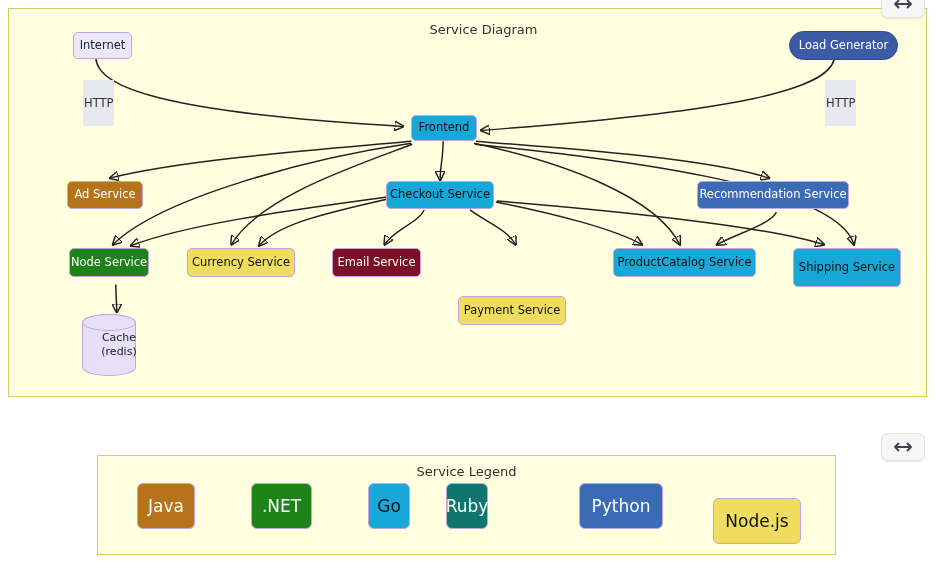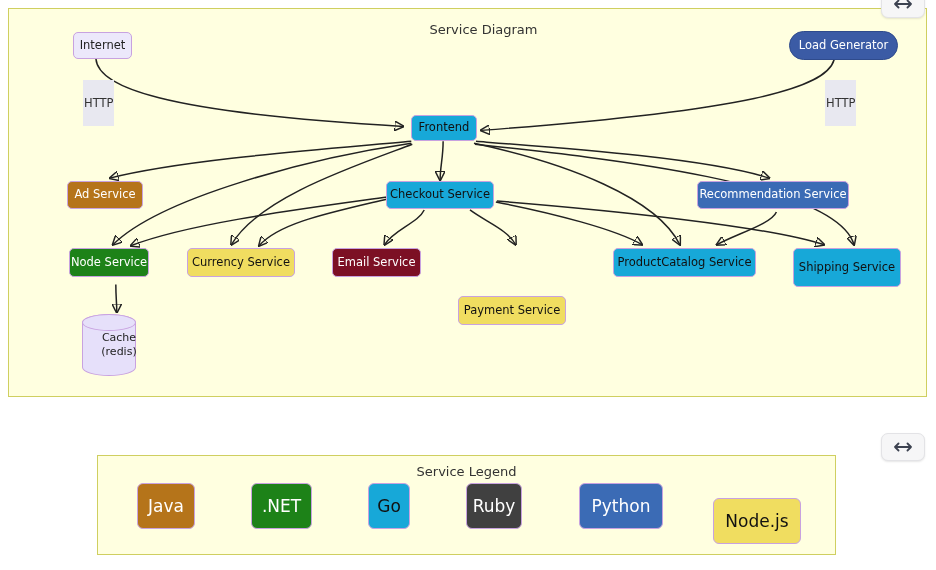--- a/index.html
+++ b/index.html
@@ -252,21 +252,21 @@
 
     <div class="legend-chip" style="left:39px;top:27px;width:58px;height:46px;background:#b5741a;color:#ffffff;">
       <span>Java</span>
     </div>
     <div class="legend-chip" style="left:153px;top:27px;width:61px;height:46px;background:#1d8218;color:#ffffff;">
       <span>.NET</span>
     </div>
     <div class="legend-chip" style="left:270px;top:27px;width:42px;height:46px;background:#17a8d8;color:#111111;">
       <span>Go</span>
     </div>
-    <div class="legend-chip" style="left:368px;top:27px;width:56px;height:46px;background:#404040;color:#ffffff;">
+    <div class="legend-chip" style="left:348px;top:27px;width:42px;height:46px;background:#0f766e;color:#ffffff;">
       <span>Ruby</span>
     </div>
     <div class="legend-chip" style="left:481px;top:27px;width:84px;height:46px;background:#3b6bb5;color:#ffffff;">
       <span>Python</span>
     </div>
     <div class="legend-chip" style="left:615px;top:42px;width:88px;height:46px;background:#f0dd60;color:#111111;">
       <span>Node.js</span>
     </div>
   </div>
 

